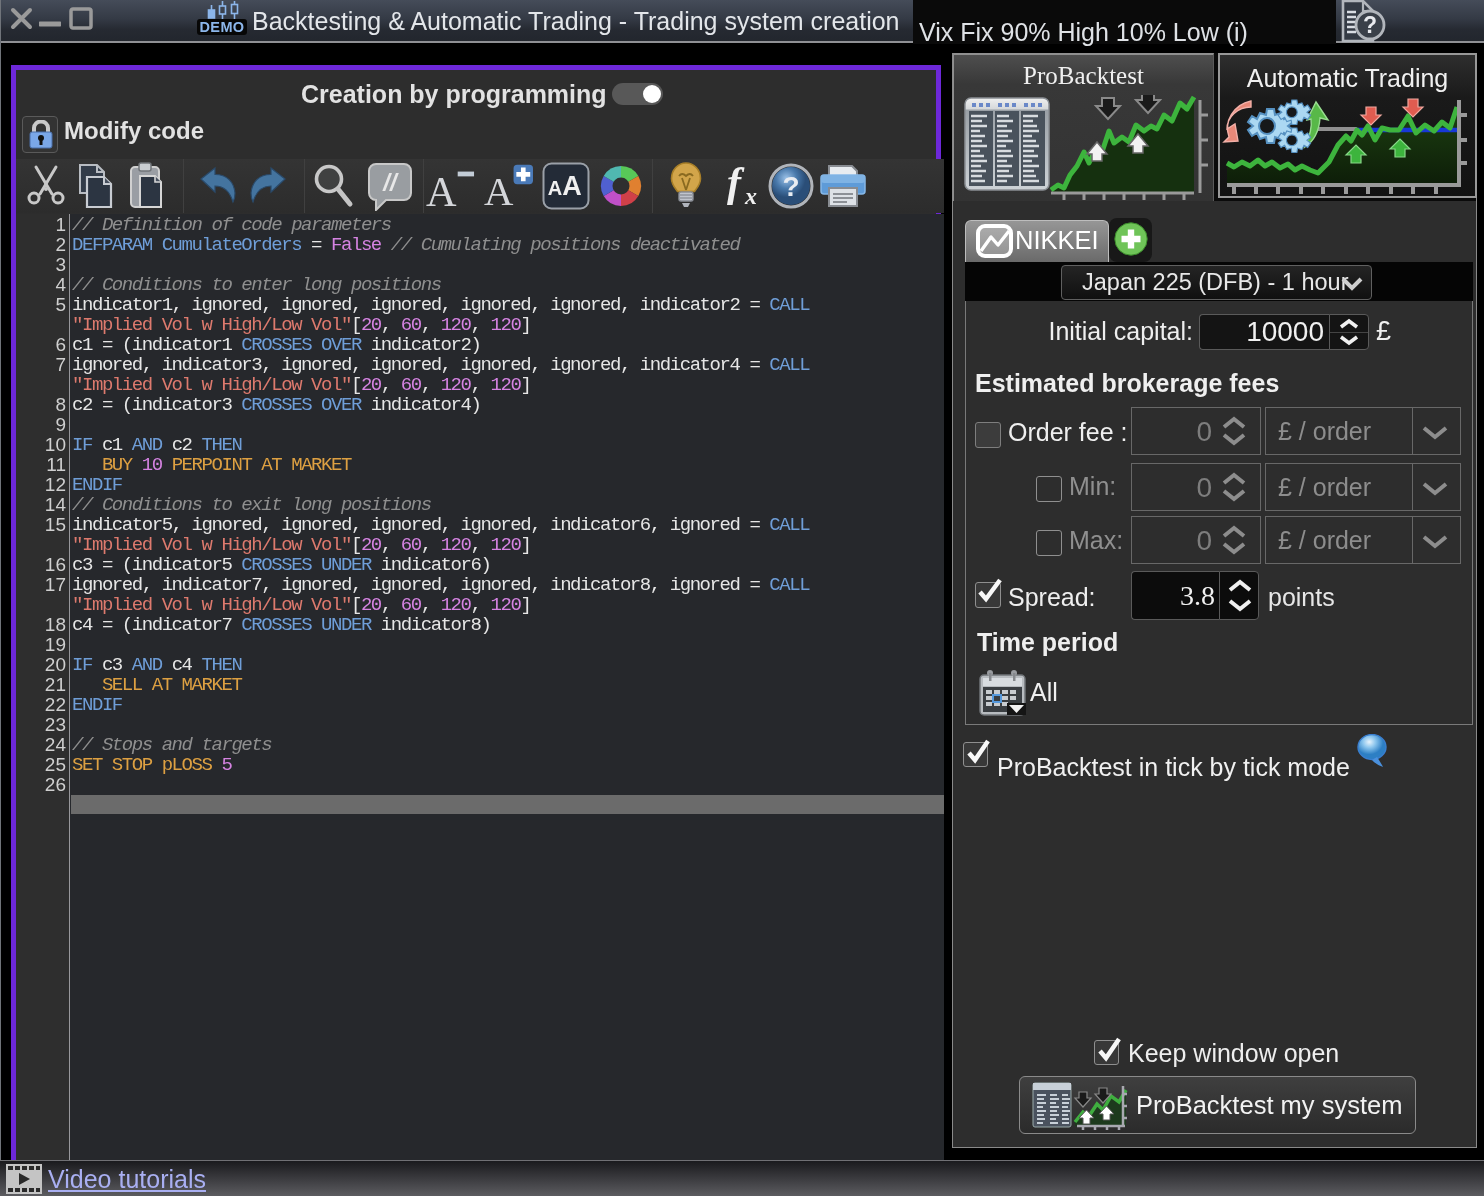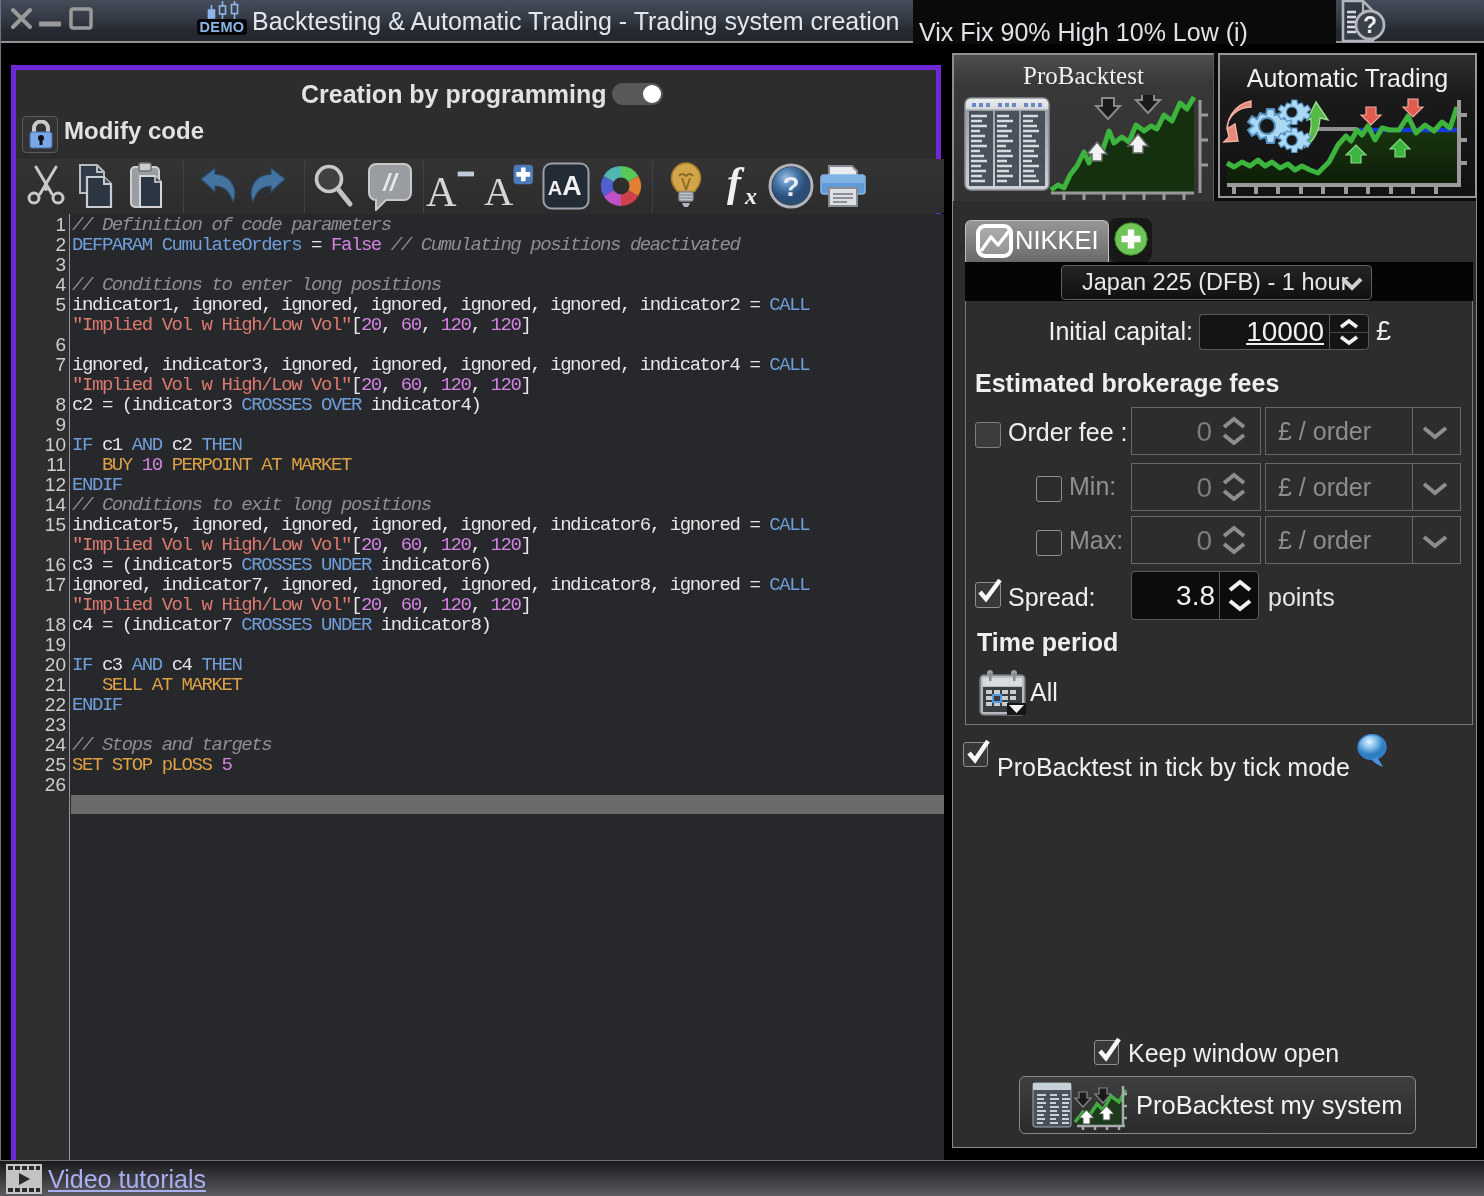--- a/index.html
+++ b/index.html
@@ -254,21 +254,21 @@
   <div id="codearea">
     <div id="gutter"></div>
     <div id="hlrow"></div>
     <div id="codelines">
 <div class="crow"><span class="ln">1</span><span class="cd"><span class="cm">// Definition of code parameters</span></span></div>
 <div class="crow"><span class="ln">2</span><span class="cd"><span class="kw">DEFPARAM CumulateOrders</span> = <span class="vi">False</span> <span class="cm">// Cumulating positions deactivated</span></span></div>
 <div class="crow"><span class="ln">3</span><span class="cd"></span></div>
 <div class="crow"><span class="ln">4</span><span class="cd"><span class="cm">// Conditions to enter long positions</span></span></div>
 <div class="crow"><span class="ln">5</span><span class="cd">indicator1, ignored, ignored, ignored, ignored, ignored, indicator2 = <span class="kw">CALL</span></span></div>
 <div class="crow"><span class="cd"><span class="st">"Implied Vol w High/Low Vol"</span>[<span class="vi">20</span>, <span class="vi">60</span>, <span class="vi">120</span>, <span class="vi">120</span>]</span></div>
-<div class="crow"><span class="ln">6</span></div>
+<div class="crow"><span class="ln">6</span><span class="cd">c1 = (indicator1 <span class="kw">CROSSES OVER</span> indicator2)</span></div>
 <div class="crow"><span class="ln">7</span><span class="cd">ignored, indicator3, ignored, ignored, ignored, ignored, indicator4 = <span class="kw">CALL</span></span></div>
 <div class="crow"><span class="cd"><span class="st">"Implied Vol w High/Low Vol"</span>[<span class="vi">20</span>, <span class="vi">60</span>, <span class="vi">120</span>, <span class="vi">120</span>]</span></div>
 <div class="crow"><span class="ln">8</span><span class="cd">c2 = (indicator3 <span class="kw">CROSSES OVER</span> indicator4)</span></div>
 <div class="crow"><span class="ln">9</span><span class="cd"></span></div>
 <div class="crow"><span class="ln">10</span><span class="cd"><span class="kw">IF</span> c1 <span class="kw">AND</span> c2 <span class="kw">THEN</span></span></div>
 <div class="crow"><span class="ln">11</span><span class="cd">   <span class="orx">BUY</span> <span class="vi">10</span> <span class="orx">PERPOINT AT MARKET</span></span></div>
 <div class="crow"><span class="ln">12</span><span class="cd"><span class="kw">ENDIF</span></span></div>
 <div class="crow"><span class="ln">14</span><span class="cd"><span class="cm">// Conditions to exit long positions</span></span></div>
 <div class="crow"><span class="ln">15</span><span class="cd">indicator5, ignored, ignored, ignored, ignored, indicator6, ignored = <span class="kw">CALL</span></span></div>
 <div class="crow"><span class="cd"><span class="st">"Implied Vol w High/Low Vol"</span>[<span class="vi">20</span>, <span class="vi">60</span>, <span class="vi">120</span>, <span class="vi">120</span>]</span></div>
@@ -400,21 +400,21 @@
   <div id="blackbar">
     <div id="combo-main">Japan 225 (DFB) - 1 hour
       <svg style="position:absolute;right:8px;top:11px" width="22" height="14">
           <path d="M2 2 L11 11 L20 2" fill="none" stroke="#cfcfcf" stroke-width="4"></path>
         </svg>
     </div>
   </div>
   <div id="formbox">
 <div class="lbl" style="left:57px;top:16px;width:170px;text-align:right;">Initial capital:</div>
 <div style="position:absolute;left:233px;top:13px;width:130px;height:36px;background:#141414;border:1px solid #5a5a5a;border-radius:4px 0 0 4px;border-right:none;">
-<div style="position:absolute;right:5px;top:1px;font-size:28px;color:#f0f0f0;text-decoration:underline;">10000</div>
+<div style="position:absolute;right:5px;top:1px;font-size:28px;color:#f0f0f0;">10000</div>
       </div>
 <div style="position:absolute;left:363px;top:13px;width:40px;height:36px;background:#141414;border:1px solid #5a5a5a;border-radius:0 4px 4px 0;">
 <div style="position:absolute;left:0;top:17px;width:100%;height:1px;background:#444;"></div>
 <svg style="position:absolute;left:8px;top:3px" width="22" height="12">
           <path d="M3 9 L11 3 L19 9" fill="none" stroke="#f0f0f0" stroke-width="3.6"></path>
         </svg>
 <svg style="position:absolute;left:8px;bottom:3px" width="22" height="12">
           <path d="M3 3 L11 9 L19 3" fill="none" stroke="#f0f0f0" stroke-width="3.6"></path>
         </svg>
       </div>
@@ -473,21 +473,21 @@
 <svg style="position:absolute;right:10px;top:17px" width="30" height="16">
           <path d="M4 3 L15 12 L26 3" fill="none" stroke="#8d8d8d" stroke-width="4"></path>
         </svg>
       </div>
 <div style="position:absolute;left:9px;top:281px;width:26px;height:26px;background:#383838;border:1px solid #8f8f8f;border-radius:3px;">
         <svg style="position:absolute;left:-2px;top:-7px" width="30" height="30">
           <path d="M6 16 L12 23 L26 4" fill="none" stroke="#f8f8f8" stroke-width="4.5"></path>
         </svg>
       </div>
 <div class="lbl" style="left:42px;top:282px;">Spread:</div>
-<div style="position:absolute;left:165px;top:270px;width:88px;height:49px;background:#0c0c0c;border:1px solid #5a5a5a;border-radius:4px 0 0 4px;border-right:none;">
+<div style="position:absolute;left:165px;top:270px;width:88px;height:49px;background:#0c0c0c;border:1px solid #5a5a5a;border-radius:4px 0 0 4px;border-right:none;font-family:Liberation Serif, serif;">
 <div style="position:absolute;right:4px;top:8px;font-size:28px;color:#f0f0f0;">3.8</div>
       </div>
 <div style="position:absolute;left:253px;top:270px;width:40px;height:49px;background:#0c0c0c;border:1px solid #5a5a5a;border-radius:0 4px 4px 0;">
 <svg style="position:absolute;left:7px;top:7px" width="26" height="14">
           <path d="M3 11 L13 3 L23 11" fill="none" stroke="#f0f0f0" stroke-width="4"></path>
         </svg>
 <svg style="position:absolute;left:7px;bottom:7px" width="26" height="14">
           <path d="M3 3 L13 11 L23 3" fill="none" stroke="#f0f0f0" stroke-width="4"></path>
         </svg>
       </div>

